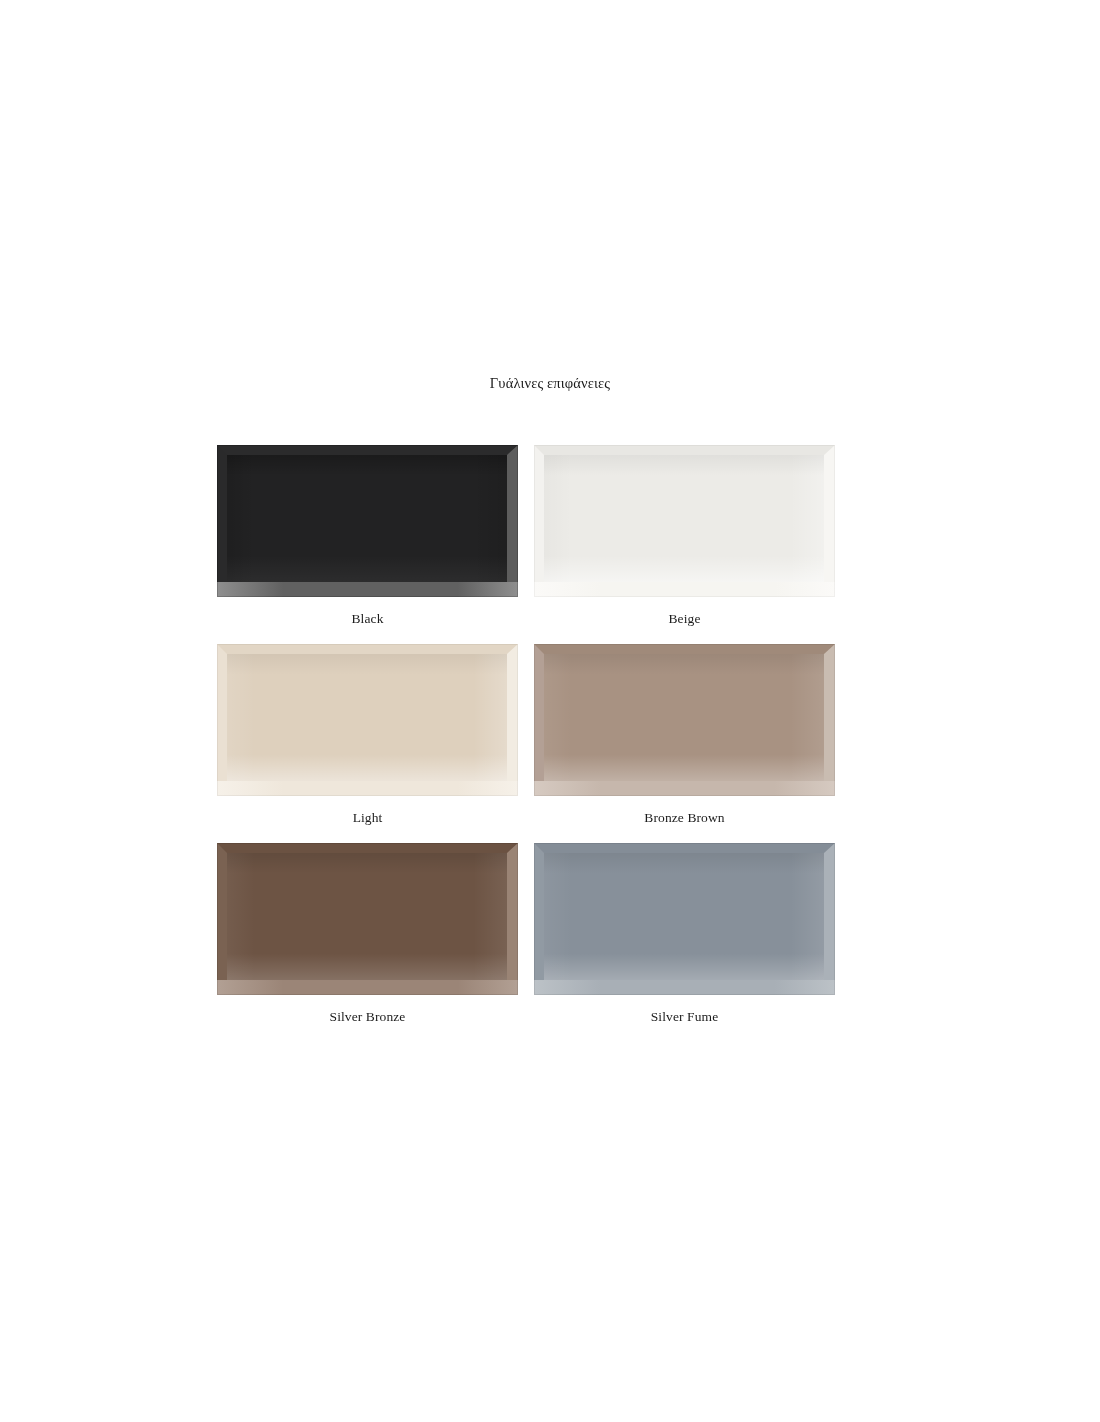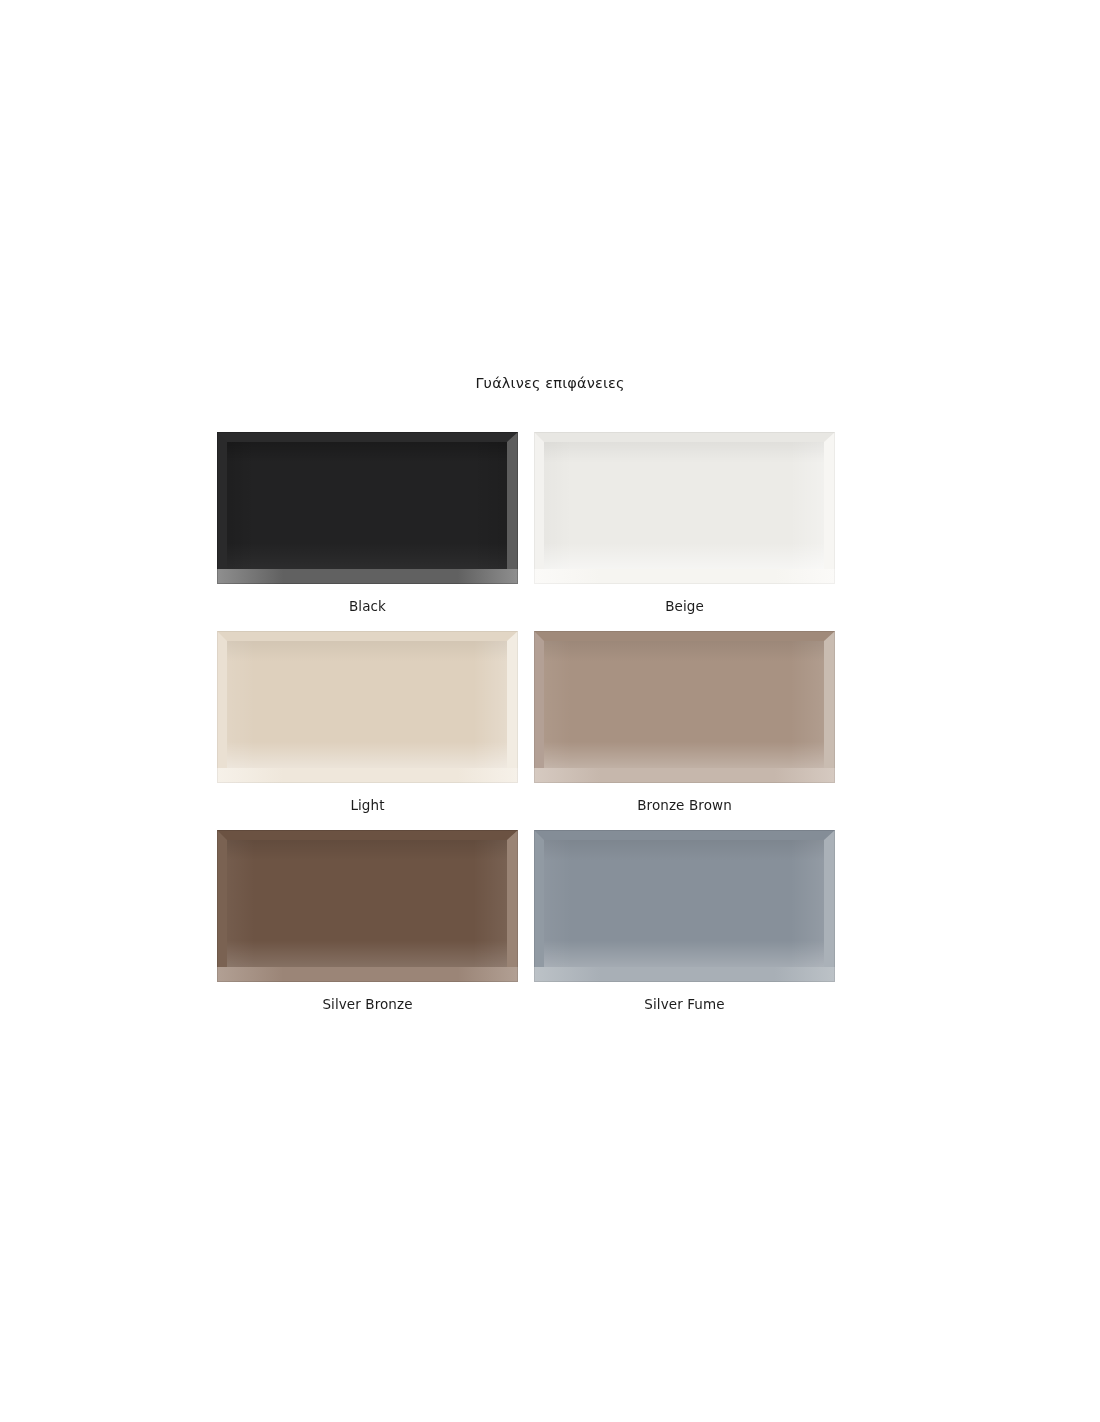--- a/index.html
+++ b/index.html
@@ -17,41 +17,42 @@
   }
 
   .page {
     position: absolute;
     left: 0;
     top: 0;
     width: 1100px;
     height: 1422px;
     background: #ffffff;
     overflow: hidden;
+    font-family: Liberation Serif, serif;
   }
 
   
   .gallery-title {
     position: absolute;
     left: 0;
     top: 373px;
     width: 1100px;
     text-align: center;
     font-size: 14.5px;
     line-height: 20px;
     color: #1a1a1a;
     letter-spacing: 0.15px;
     font-weight: 400;
   }
 
   
   .swatch-grid {
     position: absolute;
     left: 217px;
-    top: 432px;
+    top: 445px;
     width: 664px;
     display: grid;
     grid-template-columns: 301px 301px;
     column-gap: 63px;
     row-gap: 50px;
     gap: 16px;
   }
 
   .swatch-cell {
     width: 301px;

